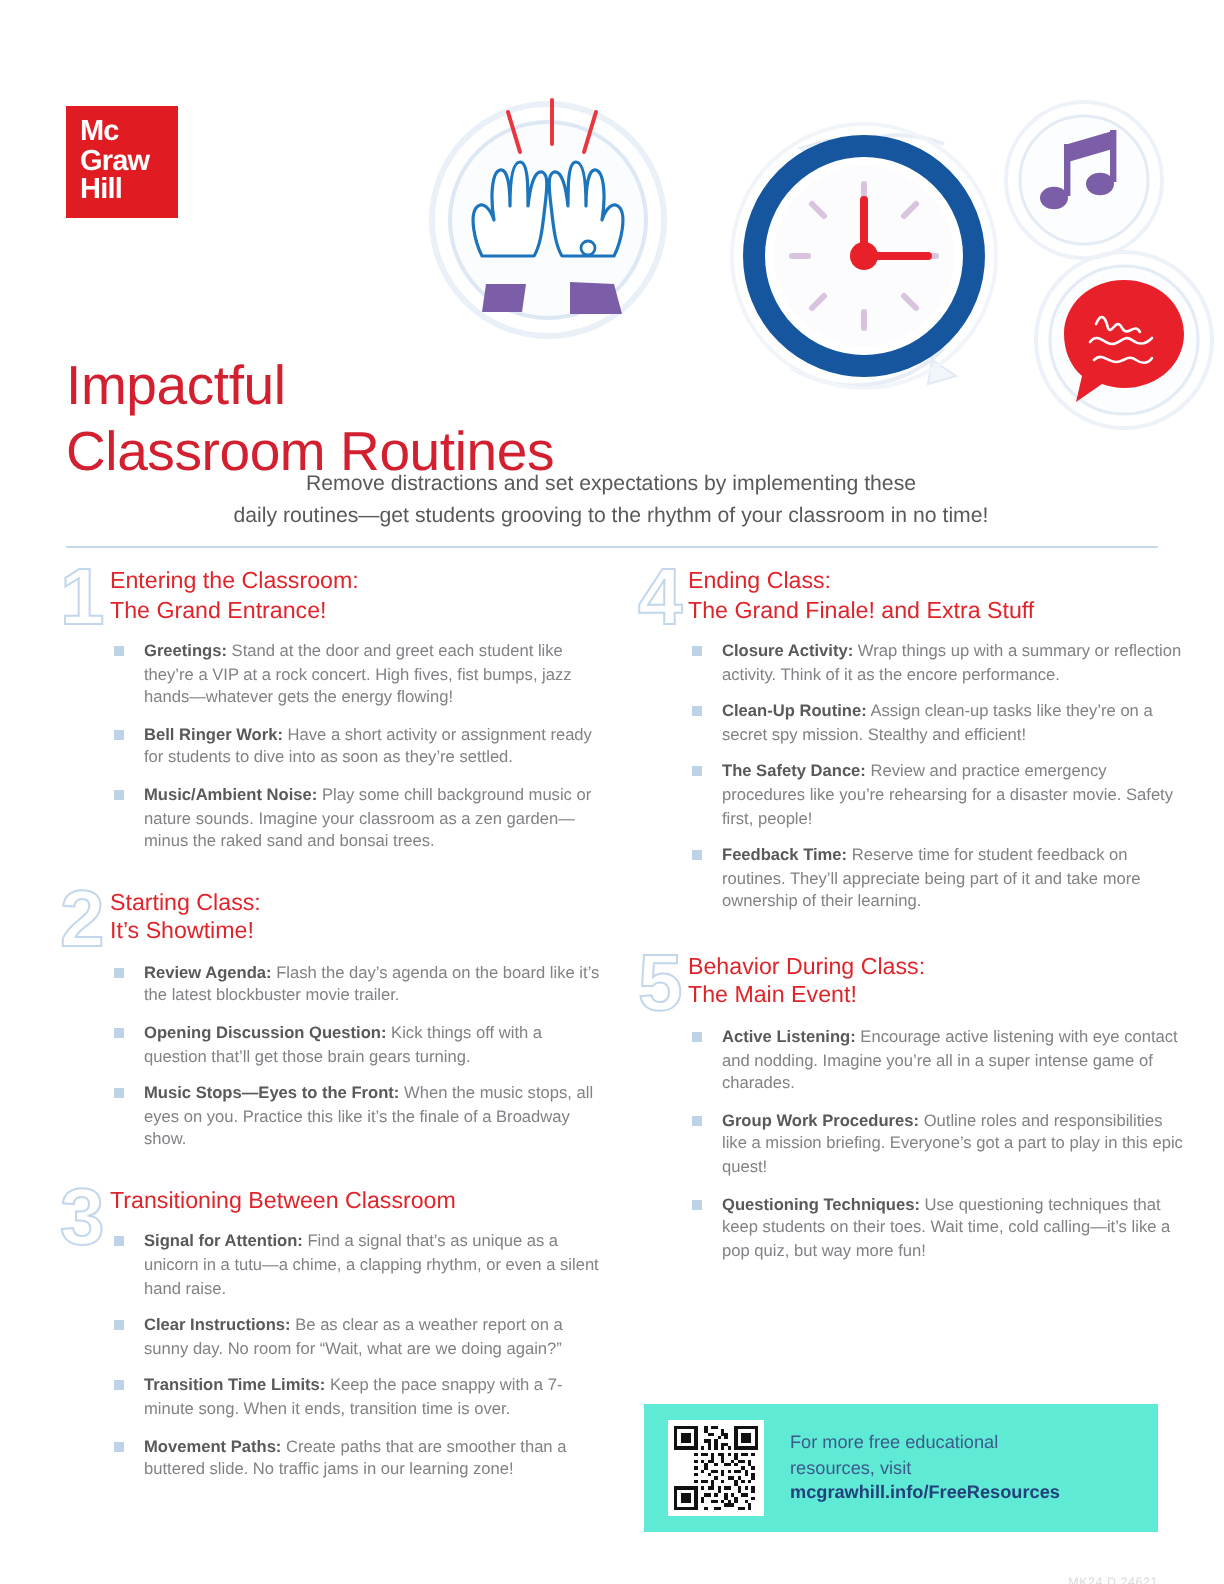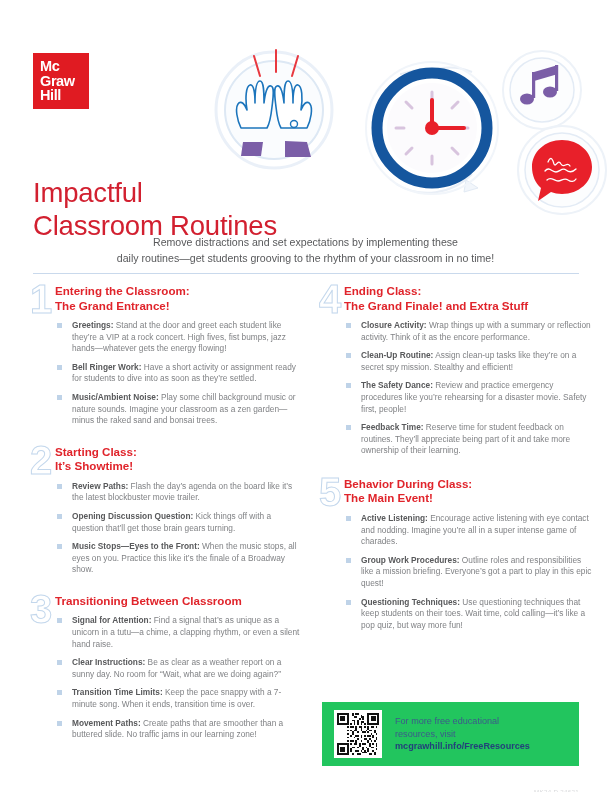--- a/index.html
+++ b/index.html
@@ -109,21 +109,21 @@
     color: transparent;
     -webkit-text-stroke: 1px #C3D7EC;
     text-stroke: 1px #C3D7EC;
     user-select: none;
   }
 
   .sec-heading {
     margin: 0 0 7px 22px;
     color: #E0242B;
     font-size: 11.6px;
-    font-weight: bold;
+    font-weight: normal;
     line-height: 14.5px;
   }
   .sec-heading .line { display: block; }
 
   .bullets { margin: 0; padding: 0; list-style: none; }
   .bullets li {
     position: relative;
     margin: 0 0 7px 22px;
     padding-left: 17px;
     color: #808285;
@@ -144,21 +144,21 @@
     font-weight: bold;
   }
 
   
   .promo {
     position: absolute;
     left: 322px;
     top: 682px;
     width: 257px;
     height: 64px;
-    background: #22c55e;
+    background: #5eead4;
     display: flex;
     align-items: center;
   }
   .qr-wrap {
     width: 48px;
     height: 48px;
     margin-left: 12px;
     background: #ffffff;
     padding: 3px;
     box-sizing: border-box;
@@ -299,21 +299,21 @@
       </ul>
     </div>
 
     <div class="section" style="margin-top:18px;">
       <div class="sec-number">2</div>
       <h2 class="sec-heading">
         <span class="line">Starting Class:</span>
         <span class="line">It’s Showtime!</span>
       </h2>
       <ul class="bullets">
-        <li><b>Review Paths:</b><span> Flash the day’s agenda on the board like it’s the latest blockbuster movie trailer.</span></li>
+        <li><b>Review Agenda:</b><span> Flash the day’s agenda on the board like it’s the latest blockbuster movie trailer.</span></li>
         <li><b>Opening Discussion Question:</b><span> Kick things off with a question that’ll get those brain gears turning.</span></li>
         <li><b>Music Stops—Eyes to the Front:</b><span> When the music stops, all eyes on you. Practice this like it’s the finale of a Broadway show.</span></li>
       </ul>
     </div>
 
     <div class="section" style="margin-top:18px;">
       <div class="sec-number">3</div>
       <h2 class="sec-heading">
         <span class="line">Transitioning Between Classroom</span>
       </h2>

